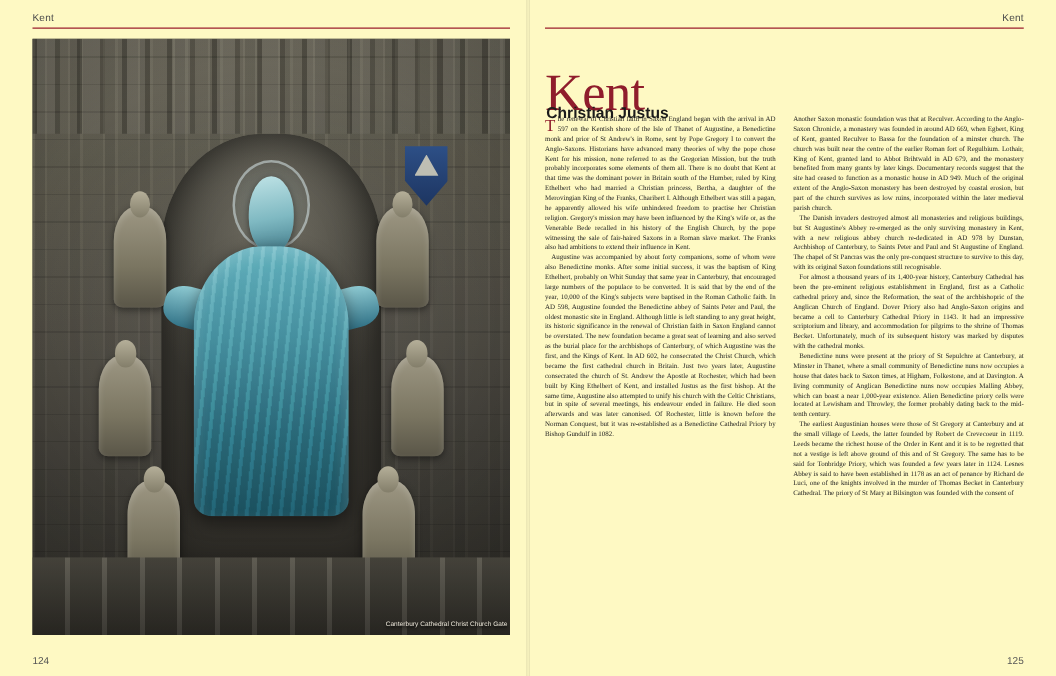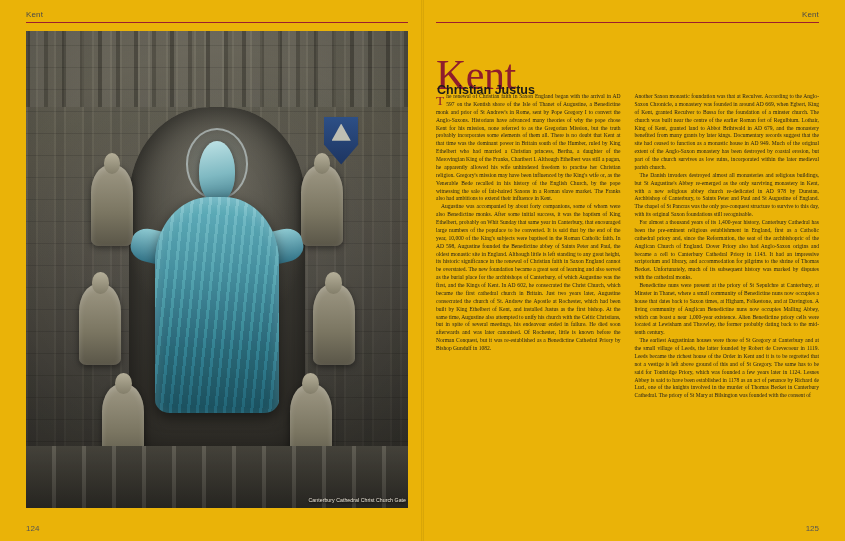--- a/index.html
+++ b/index.html
@@ -10,21 +10,21 @@
   body {
     width: 845px; height: 541px;
     font-family: "Liberation Sans", sans-serif;
     overflow: hidden;
     position: relative;
   }
   .spread {
     width: 845px; height: 541px;
     display: flex;
     position: relative;
-    background: #eab308;
+    background: #fef9c3;
   }
   .page {
     position: relative;
     height: 541px;
   }
   .page-left { width: 422px; padding: 0; }
   .page-right { width: 423px; padding: 0; }
 
   
   .runhead {

